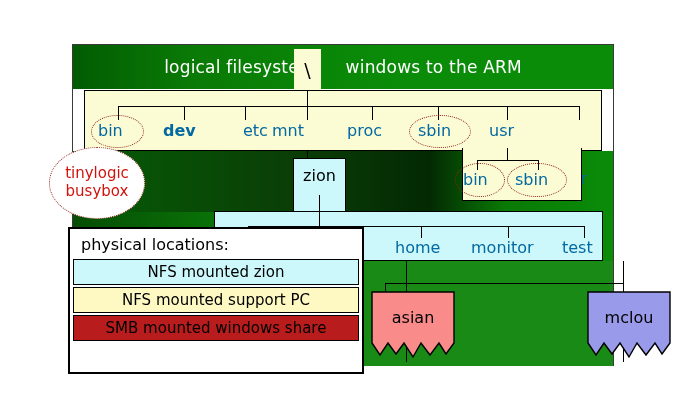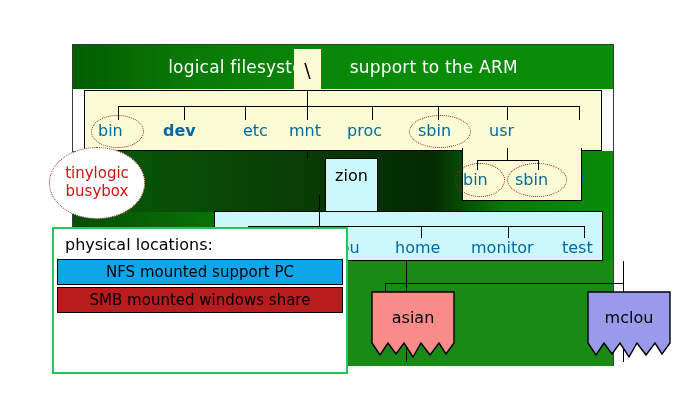--- a/index.html
+++ b/index.html
@@ -27,21 +27,21 @@
 
   .node-label{position:absolute;font-size:16px;color:#0369a1;white-space:nowrap;}
 
   
   .root-box{position:absolute;left:221px;top:4px;width:27px;height:41px;background:#fbfbd4;
      display:flex;align-items:center;justify-content:center;font-size:19px;color:#000;}
 
   
   .zion-box{position:absolute;left:220px;top:113px;width:53px;height:54px;background:#ccf7fb;
      border:1px solid #000;border-bottom:none;box-sizing:border-box;
-     display:flex;align-items:flex-start;justify-content:center;padding-top:7px;font-size:16px;color:#000;margin-left:32px;}
+     display:flex;align-items:flex-start;justify-content:center;padding-top:7px;font-size:16px;color:#000;}
 
   
   .usr-box{position:absolute;left:389px;top:103px;width:120px;height:53px;background:#fbfbd4;
      border:1px solid #000;border-top:none;box-sizing:border-box;}
 
   
   .title-text{position:absolute;left:0;top:0;width:100%;height:44px;display:flex;
      align-items:center;justify-content:center;color:#ffffff;font-size:17px;letter-spacing:.2px;}
   .title-text span{display:inline-block;}
   .t-gap{width:30px;}
@@ -59,42 +59,42 @@
      border:1px dotted #8f2018;border-radius:50%;box-sizing:border-box;
      display:flex;flex-direction:column;align-items:center;justify-content:center;
      color:#d1130c;font-size:15px;line-height:1.18;}
 
   
   .torn{position:absolute;width:84px;height:70px;}
   .torn svg{display:block;}
   .torn .tlabel{position:absolute;left:0;top:17px;width:100%;text-align:center;font-size:16px;color:#000;}
 
   
-  .legend{position:absolute;left:52px;top:227px;width:296px;height:147px;background:#ffffff;
-     border:2px solid #22c55e;box-sizing:border-box;padding:3px;}
+  .legend{position:absolute;left:68px;top:227px;width:296px;height:147px;background:#ffffff;
+     border:2px solid #000000;box-sizing:border-box;padding:3px;}
   .legend-title{height:25px;display:flex;align-items:center;padding-left:8px;font-size:16px;color:#000;}
   .legend-row{height:26px;margin-top:2px;border:1px solid #000;box-sizing:border-box;
      display:flex;align-items:center;justify-content:center;font-size:15px;color:#000;}
 </style>
 </head>
 <body>
 
 <div id="stage">
 
   <div class="frame">
 
     <div class="band-title"></div>
     <div class="band-mid"></div>
     <div class="band-low"></div>
     <div class="band-bot"></div>
 
     <div class="title-text">
       <span>logical filesystem</span>
       <span class="t-gap"></span>
-      <span>support to the ARM</span>
+      <span>windows to the ARM</span>
     </div>
 
     <div class="root-box">\</div>
 
     <div class="cream-bar"></div>
 
     <div class="ln lnv" style="left:234px;top:45px;height:16px;"></div>
 
     <div class="ln lnh" style="left:45px;top:61px;width:461px;"></div>
 
@@ -103,21 +103,21 @@
     <div class="ln lnv" style="left:172px;top:61px;height:14px;"></div>
     <div class="ln lnv" style="left:234px;top:61px;height:14px;"></div>
     <div class="ln lnv" style="left:299px;top:61px;height:14px;"></div>
     <div class="ln lnv" style="left:365px;top:61px;height:14px;"></div>
     <div class="ln lnv" style="left:434px;top:61px;height:14px;"></div>
     <div class="ln lnv" style="left:506px;top:61px;height:14px;"></div>
 
     <div class="node-label" style="left:25px;top:76px;">bin</div>
     <div class="node-label" style="left:90px;top:76px;font-weight:bold;">dev</div>
     <div class="node-label" style="left:170px;top:76px;">etc</div>
-    <div class="node-label" style="left:216px;top:76px;text-align:right;">mnt</div>
+    <div class="node-label" style="left:199px;top:76px;text-align:right;">mnt</div>
     <div class="node-label" style="left:274px;top:76px;">proc</div>
     <div class="node-label" style="left:345px;top:76px;">sbin</div>
     <div class="node-label" style="left:416px;top:76px;">usr</div>
     <div class="node-label" style="left:488px;top:76px;margin-top:48px;">var</div>
 
     <div class="circ" style="left:18px;top:70px;width:53px;height:33px;"></div>
     <div class="circ" style="left:336px;top:70px;width:62px;height:33px;"></div>
 
     <div class="usr-box"></div>
     <div class="ln lnv" style="left:434px;top:103px;height:12px;"></div>
@@ -169,17 +169,18 @@
 
   </div>
 
   <div class="busybox">
     <div>tinylogic</div>
     <div>busybox</div>
   </div>
 
   <div class="legend">
     <div class="legend-title">physical locations:</div>
-    <div class="legend-row" style="background:#0ea5e9;">NFS mounted support PC</div>
+    <div class="legend-row" style="background:#ccf7fb;">NFS mounted zion</div>
+    <div class="legend-row" style="background:#fef9c3;">NFS mounted support PC</div>
     <div class="legend-row" style="background:#b91c1c;">SMB mounted windows share</div>
   </div>
 
 </div>
 
 </body></html>

